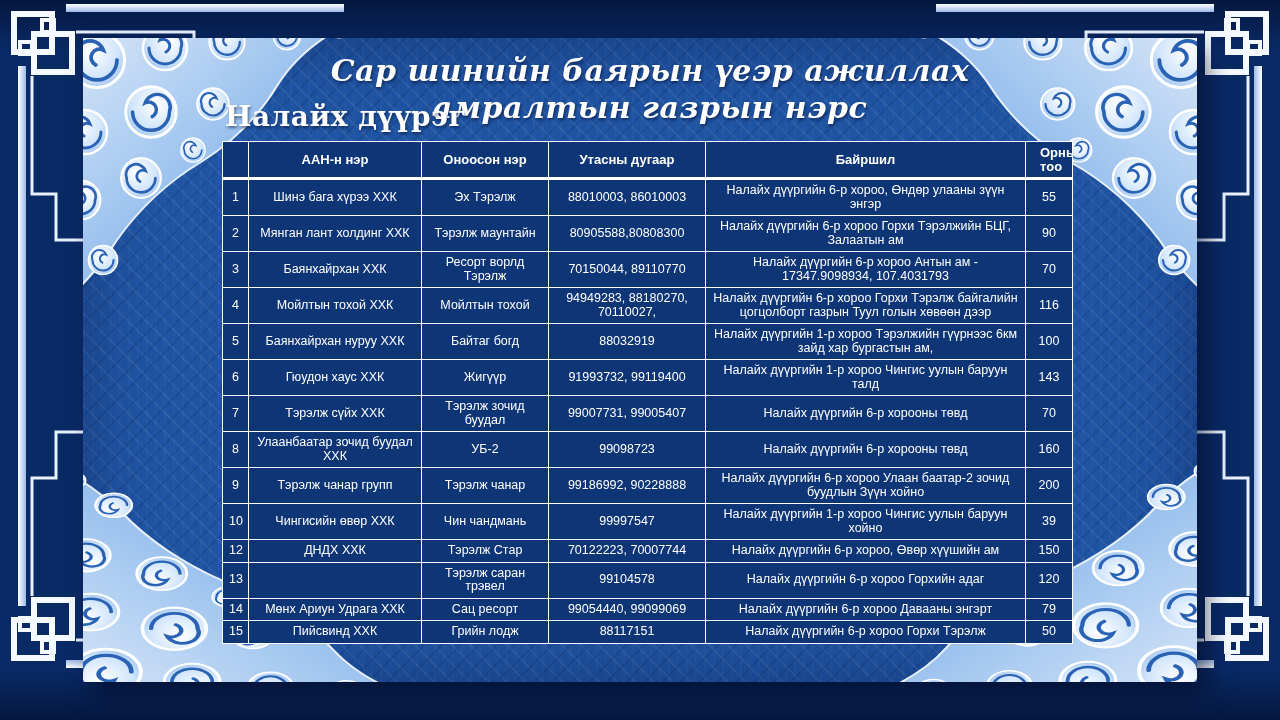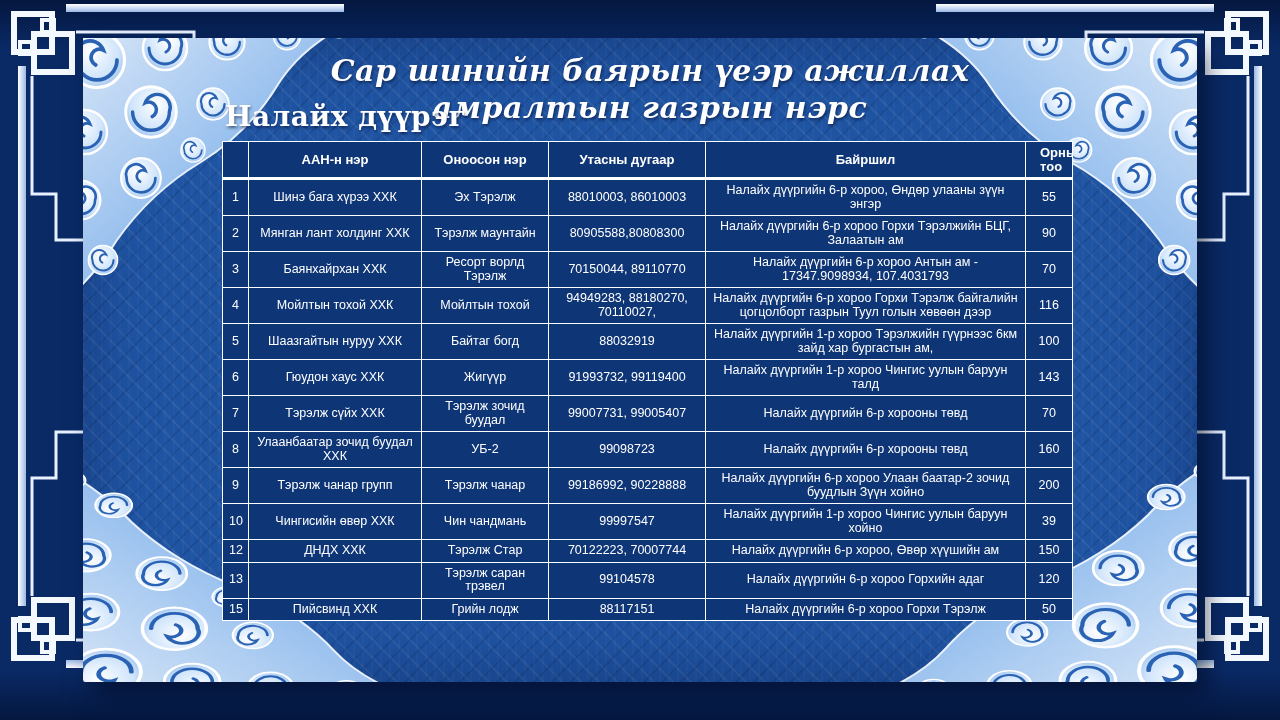--- a/index.html
+++ b/index.html
@@ -219,21 +219,21 @@
             <tr>
               <td class="c">4</td>
               <td class="l">Мойлтын тохой ХХК</td>
               <td class="l">Мойлтын тохой</td>
               <td class="c">94949283, 88180270, 70110027,</td>
               <td class="l">Налайх дүүргийн 6-р хороо Горхи Тэрэлж байгалийн цогцолборт газрын Туул голын хөвөөн дээр</td>
               <td class="c">116</td>
             </tr>
             <tr>
               <td class="c">5</td>
-              <td class="l">Шаазгайтын нуруу ХХК</td>
+              <td class="l">Баянхайрхан нуруу ХХК</td>
               <td class="l">Байтаг богд</td>
               <td class="c">88032919</td>
               <td class="l">Налайх дүүргийн 1-р хороо Тэрэлжийн гүүрнээс 6км зайд хар бургастын ам,</td>
               <td class="c">100</td>
             </tr>
             <tr>
               <td class="c">6</td>
               <td class="l">Гюудон хаус ХХК</td>
               <td class="l">Жигүүр</td>
               <td class="c">91993732, 99119400</td>
@@ -282,20 +282,28 @@
             </tr>
             <tr>
               <td class="c">13</td>
               <td class="l"></td>
               <td class="l">Тэрэлж саран трэвел</td>
               <td class="c">99104578</td>
               <td class="l">Налайх дүүргийн 6-р хороо Горхийн адаг</td>
               <td class="c">120</td>
             </tr>
             <tr>
+              <td class="c">14</td>
+              <td class="l">Мөнх Ариун Удрага ХХК</td>
+              <td class="l">Сац ресорт</td>
+              <td class="c">99054440, 99099069</td>
+              <td class="l">Налайх дүүргийн 6-р хороо Давааны энгэрт</td>
+              <td class="c">79</td>
+            </tr>
+            <tr>
               <td class="c">15</td>
               <td class="l">Пийсвинд ХХК</td>
               <td class="l">Грийн лодж</td>
               <td class="c">88117151</td>
               <td class="l">Налайх дүүргийн 6-р хороо Горхи Тэрэлж</td>
               <td class="c">50</td>
             </tr>
           </tbody>
       </table>
     </div>

